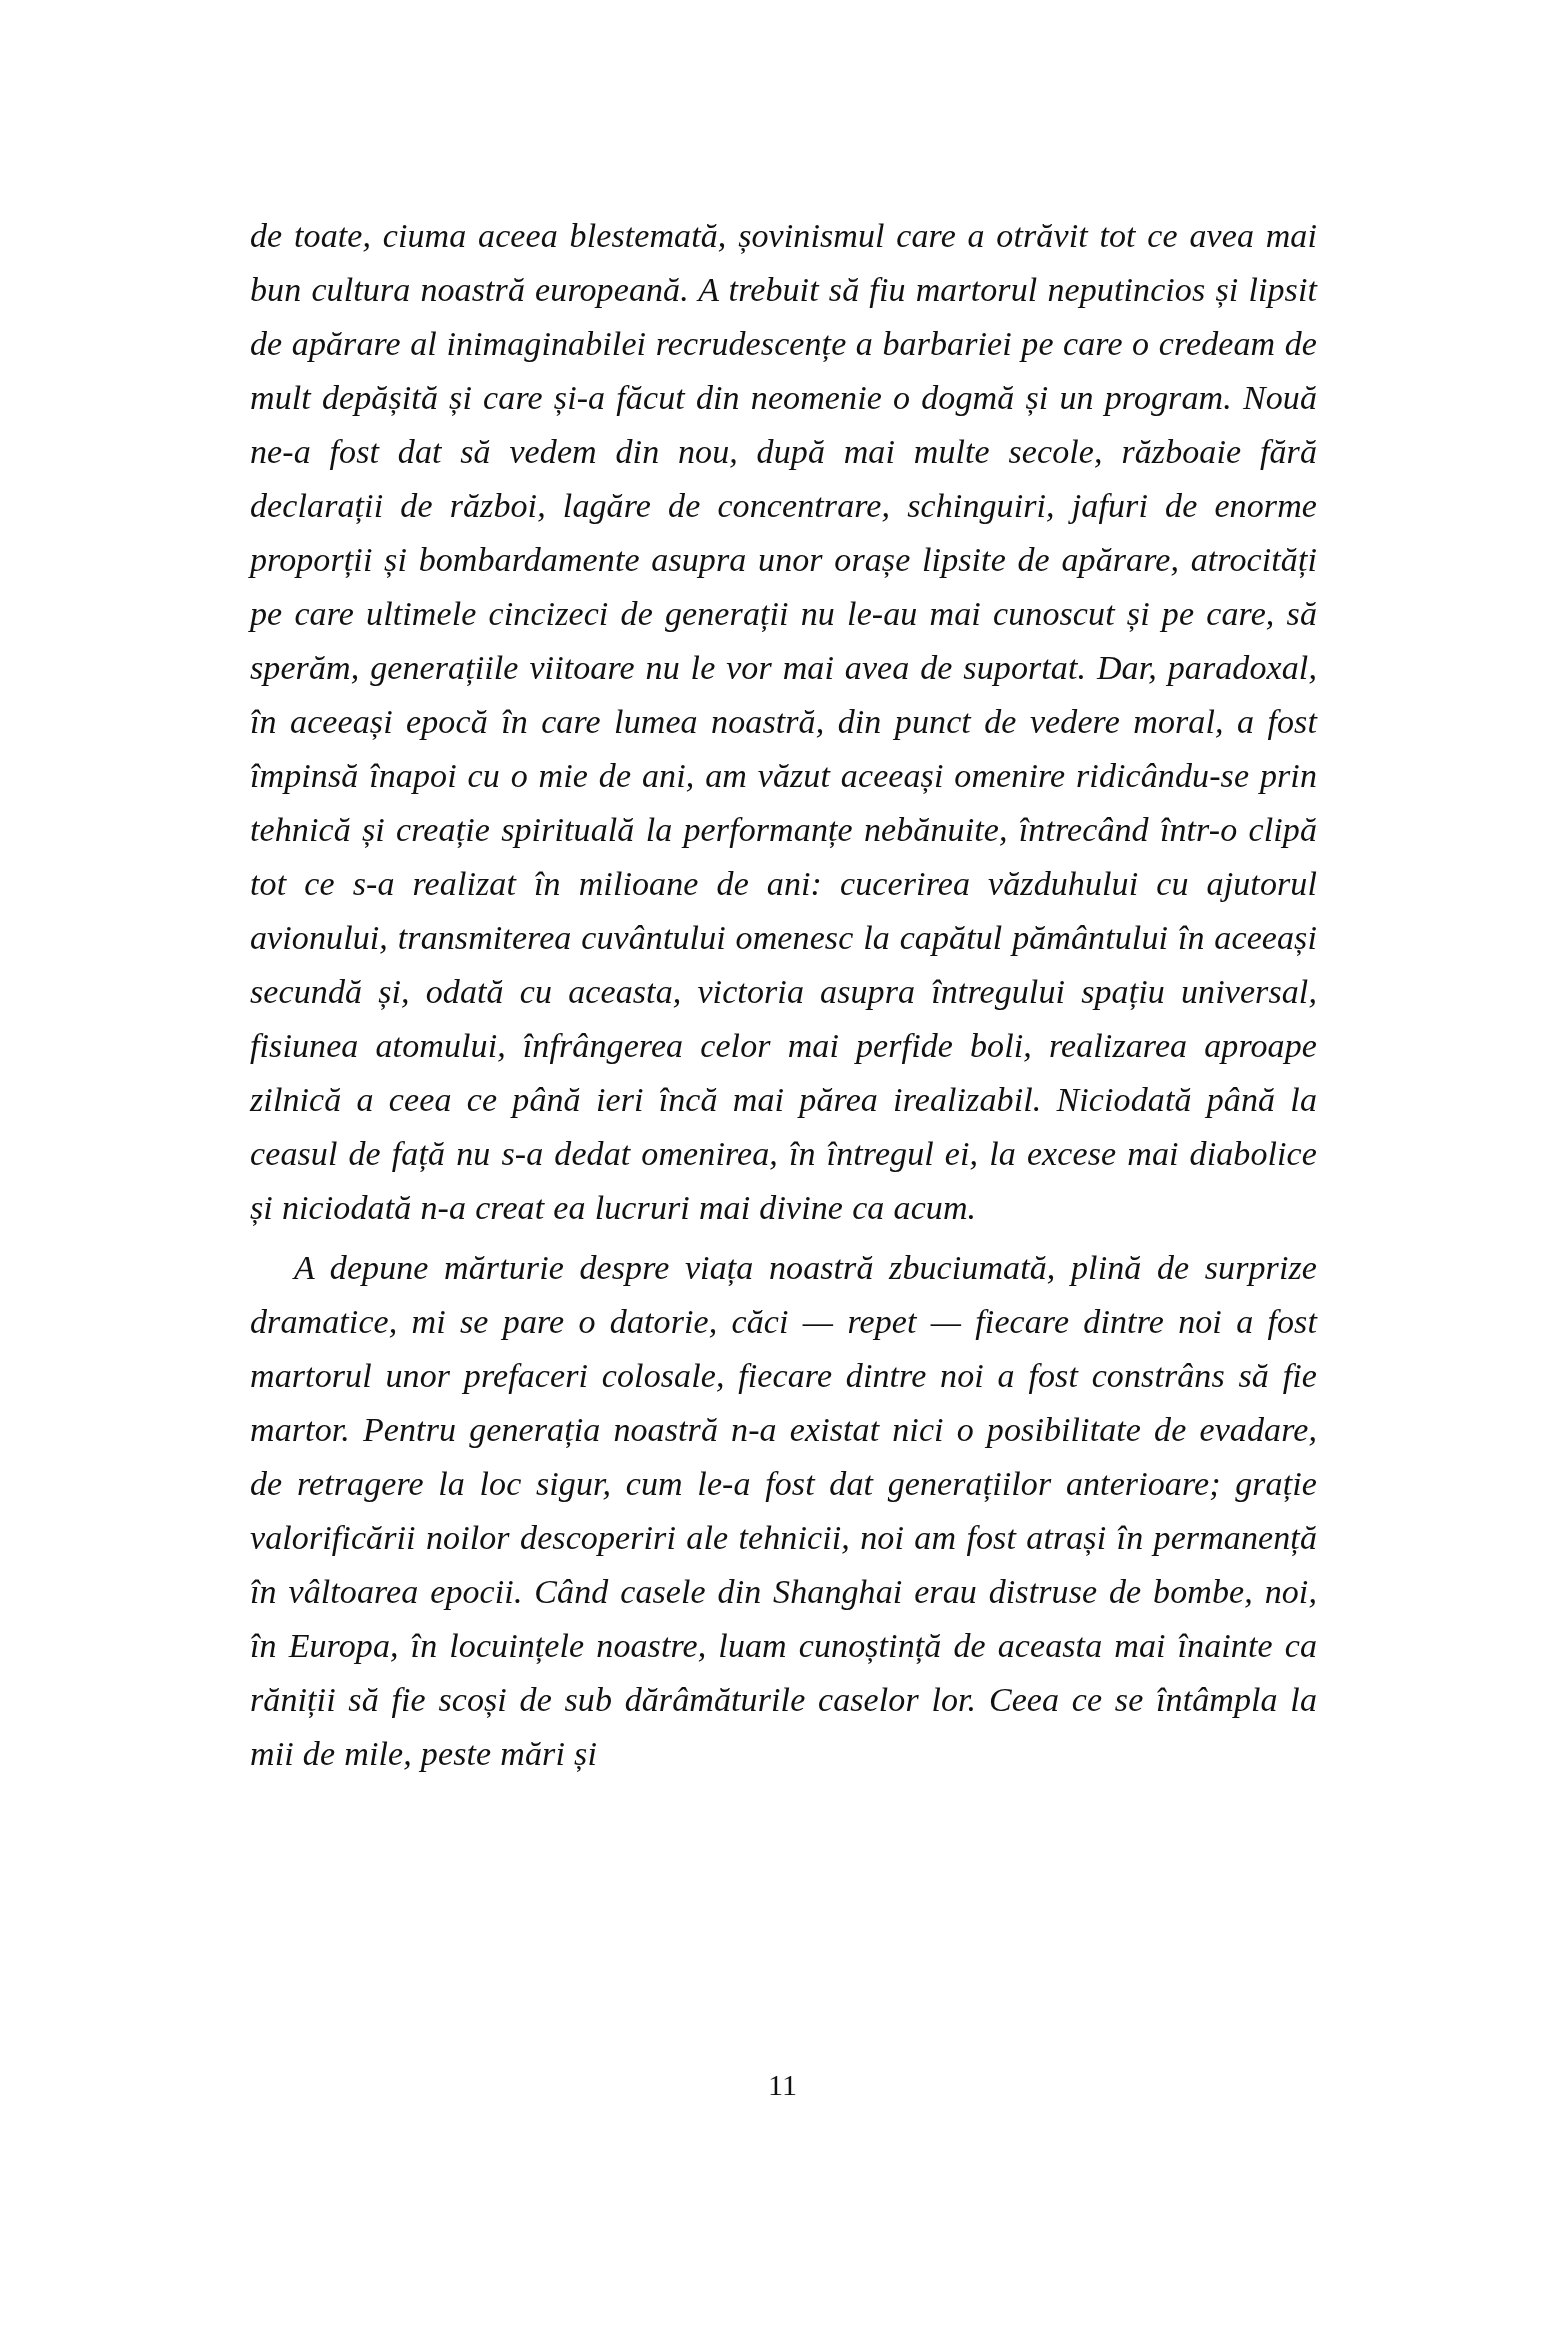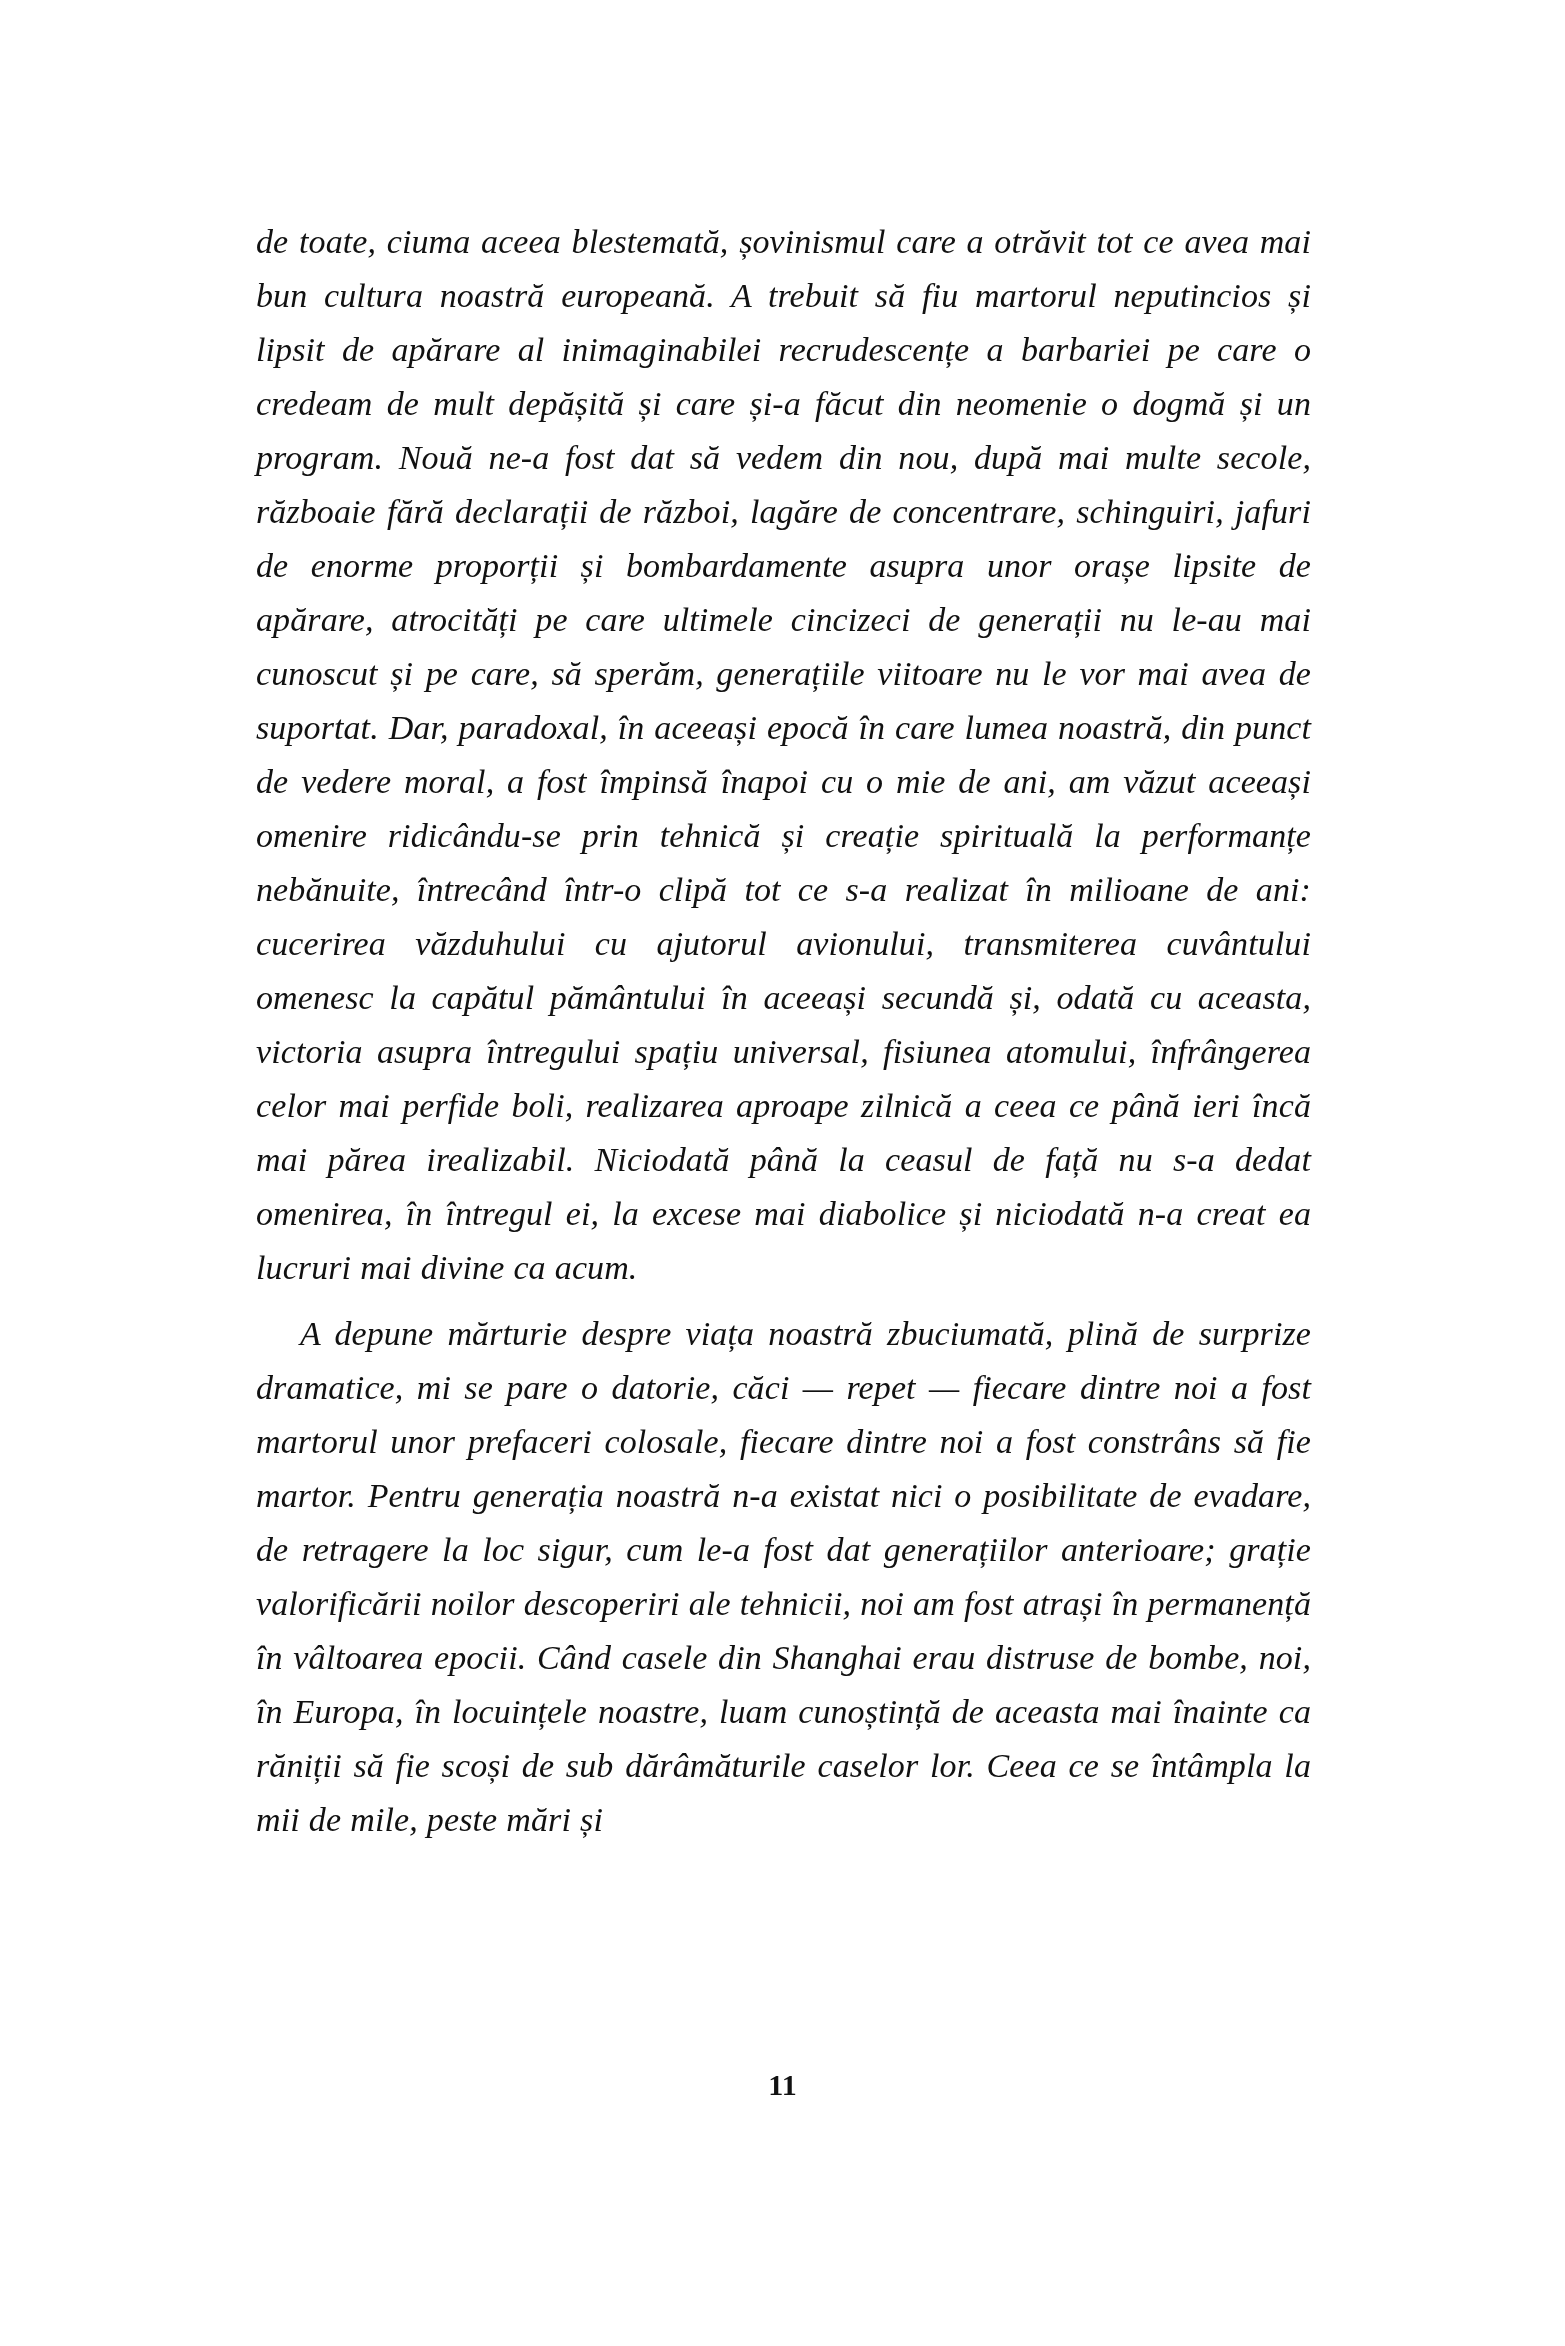--- a/index.html
+++ b/index.html
@@ -20,21 +20,21 @@
     box-sizing: border-box;
     background: #ffffff;
   }
   .text-block {
     position: absolute;
     left: 244px;
     top: 203px;
     width: 1079px;
   }
   .para {
-    margin: 12px;
+    margin: 6px;
     font-style: italic;
     font-size: 34px;
     line-height: 54px;
     text-align: justify;
     text-justify: inter-word;
     letter-spacing: 0.1px;
     word-spacing: 0.5px;
     hyphens: manual;
   }
   .para + .para {
@@ -42,21 +42,20 @@
   }
   .folio {
     position: absolute;
     left: 0;
     top: 2068px;
     width: 1565px;
     text-align: center;
     font-size: 30px;
     font-style: normal;
     color: #111111;
-    font-weight: bold;
   }
 </style>
 </head>
 <body>
 
 <div class="page">
 
   <div class="text-block">
     <p class="para">de toate, ciuma aceea blestemată, șovinismul care a otrăvit tot ce avea mai bun cultura noastră europeană. A trebuit să fiu martorul neputincios și lipsit de apărare al inimaginabilei recrudescențe a barbariei pe care o credeam de mult depășită și care și-a făcut din neomenie o dogmă și un program. Nouă ne-a fost dat să vedem din nou, după mai multe secole, războaie fără declarații de război, lagăre de concentrare, schinguiri, jafuri de enorme proporții și bombardamente asupra unor orașe lipsite de apărare, atrocități pe care ultimele cincizeci de generații nu le-au mai cunoscut și pe care, să sperăm, generațiile viitoare nu le vor mai avea de suportat. Dar, paradoxal, în aceeași epocă în care lumea noastră, din punct de vedere moral, a fost împinsă înapoi cu o mie de ani, am văzut aceeași omenire ridicându-se prin tehnică și creație spirituală la performanțe nebănuite, întrecând într-o clipă tot ce s-a realizat în milioane de ani: cucerirea văzduhului cu ajutorul avionului, transmiterea cuvântului omenesc la capătul pământului în aceeași secundă și, odată cu aceasta, victoria asupra întregului spațiu universal, fisiunea atomului, înfrângerea celor mai perfide boli, realizarea aproape zilnică a ceea ce până ieri încă mai părea irealizabil. Niciodată până la ceasul de față nu s-a dedat omenirea, în întregul ei, la excese mai diabolice și niciodată n-a creat ea lucruri mai divine ca acum.</p>
     <p class="para">A depune mărturie despre viața noastră zbuciumată, plină de surprize dramatice, mi se pare o datorie, căci — repet — fiecare dintre noi a fost martorul unor prefaceri colosale, fiecare dintre noi a fost constrâns să fie martor. Pentru generația noastră n-a existat nici o posibilitate de evadare, de retragere la loc sigur, cum le-a fost dat generațiilor anterioare; grație valorificării noilor descoperiri ale tehnicii, noi am fost atrași în permanență în vâltoarea epocii. Când casele din Shanghai erau distruse de bombe, noi, în Europa, în locuințele noastre, luam cunoștință de aceasta mai înainte ca răniții să fie scoși de sub dărâmăturile caselor lor. Ceea ce se întâmpla la mii de mile, peste mări și</p>

